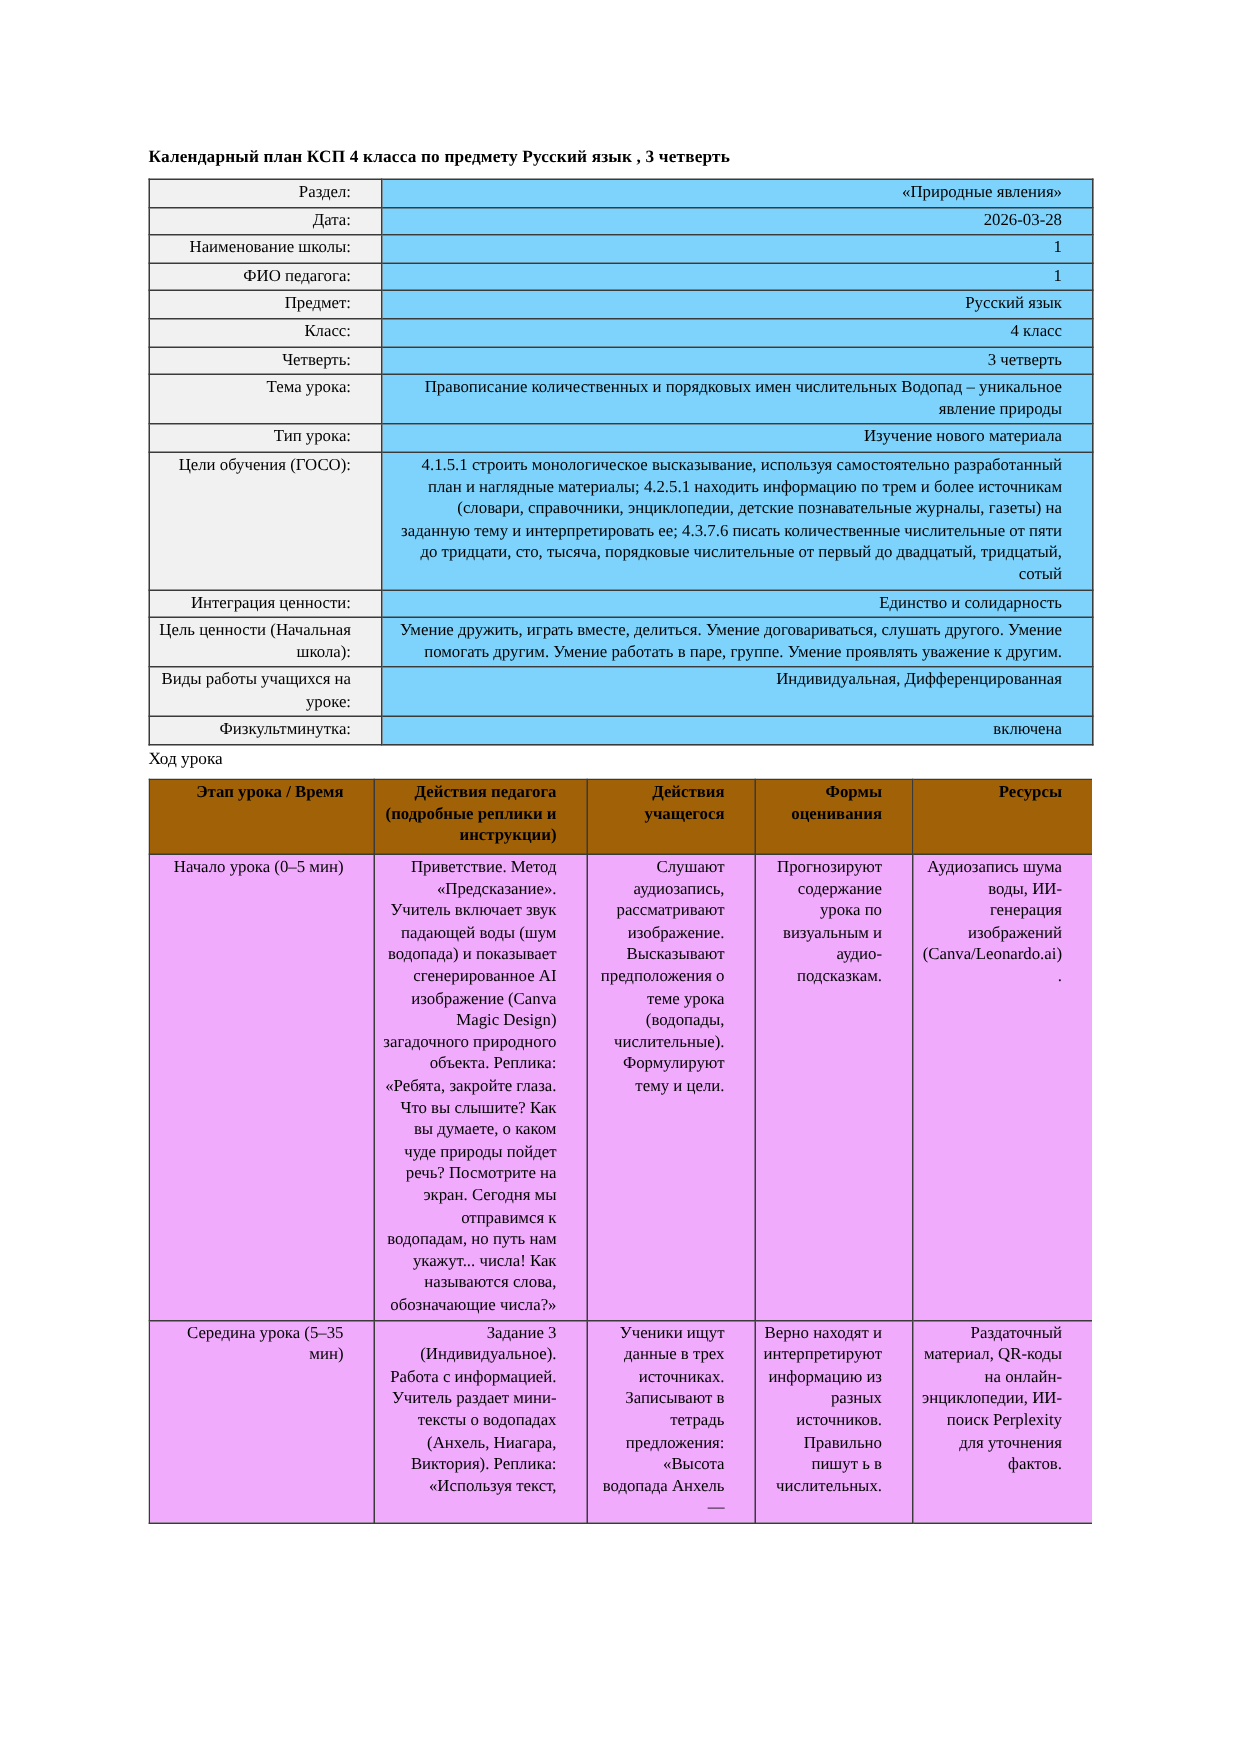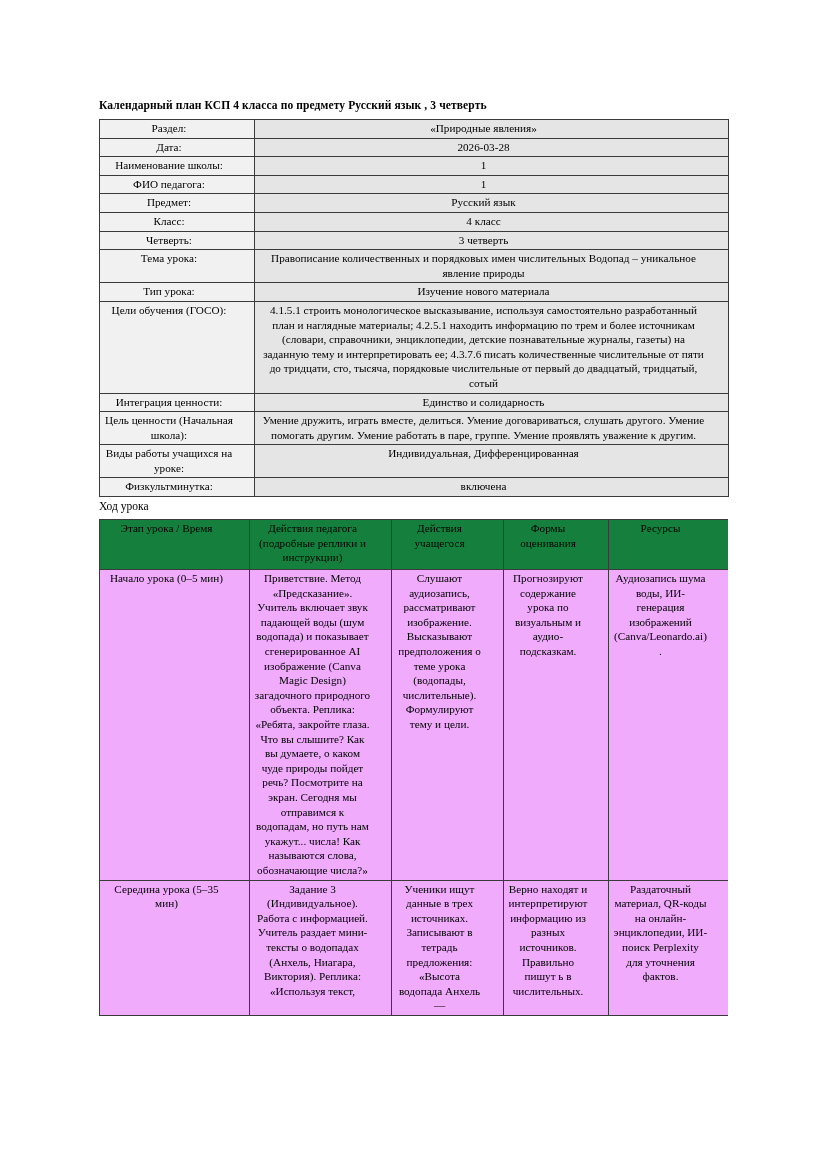--- a/index.html
+++ b/index.html
@@ -34,51 +34,52 @@
     border-collapse: collapse;
     width: 629px;
     table-layout: fixed;
     font-size: 11.2px;
     line-height: 14.6px;
   }
   table.doc-table td, table.doc-table th {
     border: 1px solid #3a3a3a;
     padding: 1px 20px 2px 4px;
     vertical-align: top;
-    text-align: center;
+    text-align: right;
     font-weight: normal;
     word-wrap: break-word;
     overflow-wrap: break-word;
     hyphens: none;
     margin-left: 12px;
   }
   
   .t1 col.c1 { width: 155px; }
   .t1 col.c2 { width: 474px; }
   .t1 td.label {
     background: #f1f1f1;
   }
   .t1 td.value {
-    background: #e5e5e5;
+    background: #7dd3fc;
   }
   
   .section-caption {
     font-size: 11.5px;
     line-height: 14px;
     margin: 2px 0 6px 0;
   }
   
   .t2 col.k1 { width: 150px; }
   .t2 col.k2 { width: 142px; }
   .t2 col.k3 { width: 112px; }
   .t2 col.k4 { width: 105px; }
   .t2 col.k5 { width: 120px; }
   .t2 thead td {
-    background: #15803d;
+    background: #a16207;
     height: 46px;
+    font-weight: bold;
   }
   .t2 tbody td {
     background: #f0abfc;
   }
   .clipwrap {
     position: relative;
     overflow: hidden;
     height: 565px;
   }
 </style>

